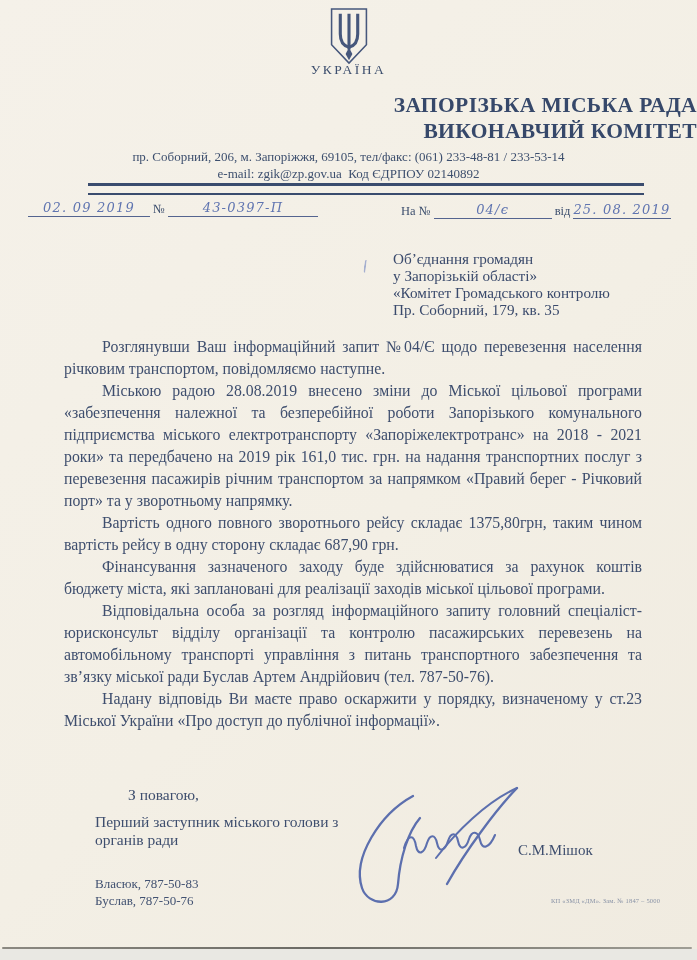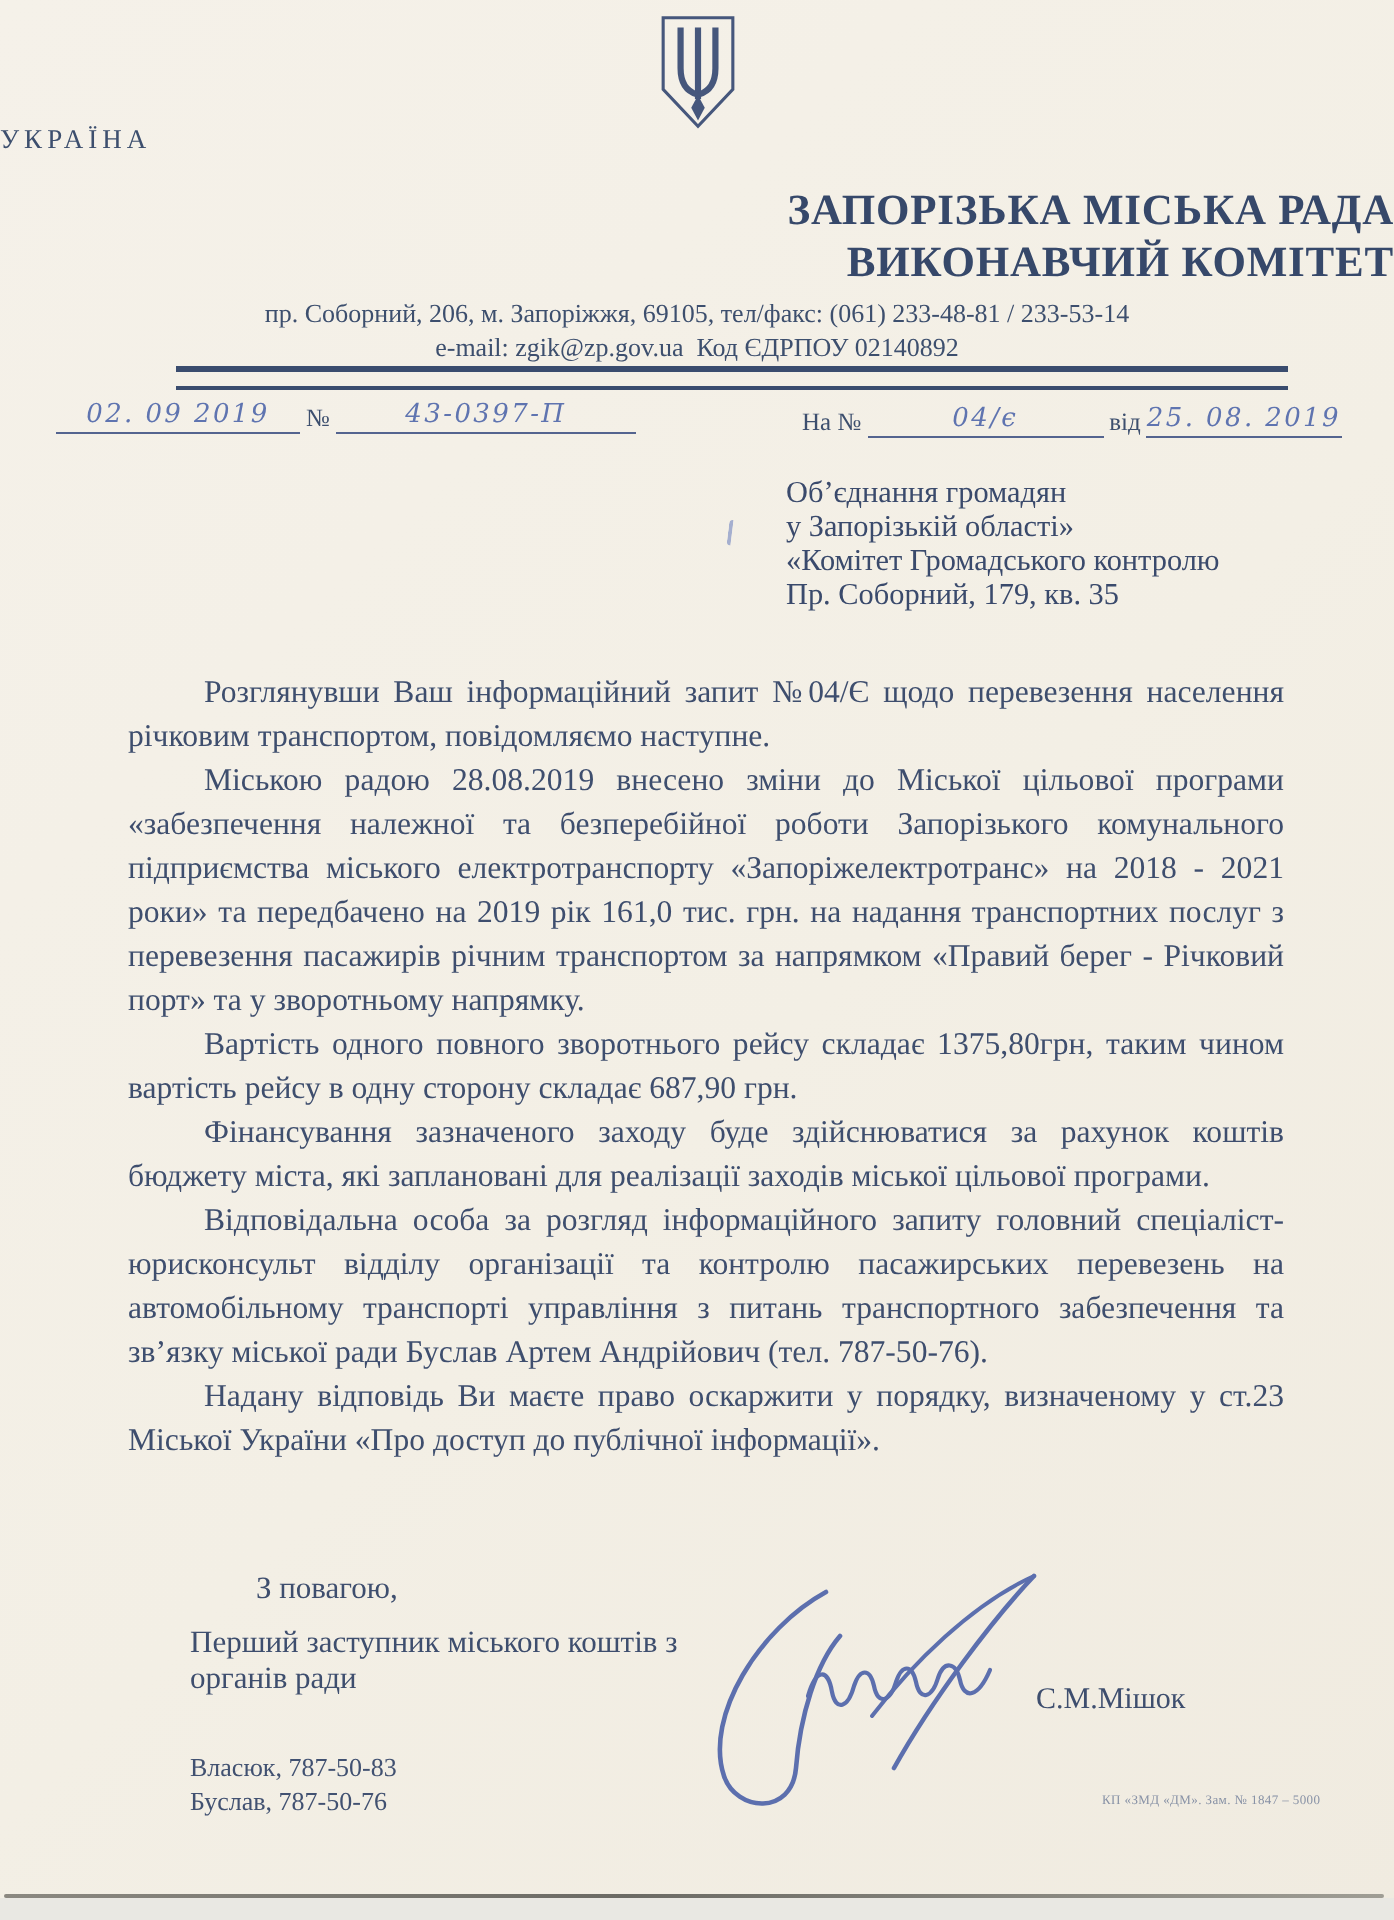--- a/index.html
+++ b/index.html
@@ -3,38 +3,38 @@
 <meta charset="utf-8">
 <style>
   html,body{margin:0;padding:0;background:#cfcec9;}
   .page{
     position:relative; width:697px; height:960px; margin:0 auto;
     background:linear-gradient(135deg,#f5f1e9 0%,#f3efe5 55%,#f0ebe0 100%);
     font-family:"Liberation Serif", serif; color:#3f4f6f; overflow:hidden;
   }
   
   .emblem{position:absolute; top:6px; left:50%; transform:translateX(-50%);}
-  .country{position:absolute; top:62px; left:0; width:100%; 
+  .country{position:absolute; top:62px; left:0; width:100%; text-align:center;
     font-size:13.5px; letter-spacing:2.5px; color:#3d4f6e;}
   .org{position:absolute; top:92px; left:0; width:100%; text-align:right;
     font-size:21.5px; font-weight:bold; color:#36486a; line-height:26px; letter-spacing:.4px;}
   .addr{position:absolute; top:148px; left:0; width:100%; text-align:center;
     font-size:13px; color:#3d4f6e; line-height:17px;}
   .rule{position:absolute; top:183px; left:88px; width:556px; height:7px;
     border-top:3.5px solid #3a4c6e; border-bottom:2px solid #3a4c6e;}
   
   .ref-left{position:absolute; top:199px; left:28px; white-space:nowrap;}
   .ref-right{position:absolute; top:201px; left:398px; white-space:nowrap;}
   .hand{font-style:italic; color:#5f74b0; font-size:13px; letter-spacing:1.2px;
     font-family:"DejaVu Serif", serif;}
   .u{display:inline-block; text-align:center; border-bottom:1.4px solid #54648f;
     vertical-align:bottom; padding-bottom:1px;}
   .lbl{font-size:12.5px; color:#3d4f6e; margin:0 3px; vertical-align:bottom;}
   
-  .recipient{position:absolute; top:238px; left:393px; font-size:15.2px;
+  .recipient{position:absolute; top:250px; left:393px; font-size:15.2px;
     line-height:17px; color:#3a4a6c;}
   .pen-mark{position:absolute; top:260px; left:364px; width:3px; height:13px;
     border-left:2.5px solid #8b9ac8; border-radius:2px; transform:rotate(7deg); opacity:.75;}
   
   .body{position:absolute; top:336px; left:64px; width:578px; font-size:15.8px;
     line-height:22px; text-align:justify; color:#3e4e6e;}
   .body p{margin:0; text-indent:38px;}
   
   .salutation{position:absolute; top:786px; left:128px; font-size:15.5px; color:#3e4e6e;}
   .position{position:absolute; top:813px; left:95px; font-size:15.5px;
@@ -94,21 +94,21 @@
     <p>Розглянувши Ваш інформаційний запит №04/Є щодо перевезення населення річковим транспортом, повідомляємо наступне.</p>
     <p>Міською радою 28.08.2019 внесено зміни до Міської цільової програми «забезпечення належної та безперебійної роботи Запорізького комунального підприємства міського електротранспорту «Запоріжелектротранс» на 2018 - 2021 роки» та передбачено на 2019 рік 161,0 тис. грн. на надання транспортних послуг з перевезення пасажирів річним транспортом за напрямком «Правий берег - Річковий порт» та у зворотньому напрямку.</p>
     <p>Вартість одного повного зворотнього рейсу складає 1375,80грн, таким чином вартість рейсу в одну сторону складає 687,90 грн.</p>
     <p>Фінансування зазначеного заходу буде здійснюватися за рахунок коштів бюджету міста, які заплановані для реалізації заходів міської цільової програми.</p>
     <p>Відповідальна особа за розгляд інформаційного запиту головний спеціаліст-юрисконсульт відділу організації та контролю пасажирських перевезень на автомобільному транспорті управління з питань транспортного забезпечення та зв’язку міської ради Буслав Артем Андрійович (тел. 787-50-76).</p>
     <p>Надану відповідь Ви маєте право оскаржити у порядку, визначеному у ст.23 Міської України «Про доступ до публічної інформації».</p>
   </div>
 
   <div class="salutation">З повагою,</div>
   <div class="position">
-    <div>Перший заступник міського коштів з</div>
+    <div>Перший заступник міського голови з</div>
     <div>органів ради</div>
   </div>
   <div class="contacts">
     <div>Власюк, 787-50-83</div>
     <div>Буслав, 787-50-76</div>
   </div>
 
   <div class="signature">
     <svg width="215" height="132" viewBox="0 0 215 132" fill="none">
       <path d="M93 12 C 60 30, 32 74, 42 104 C 48 122, 76 124, 78 100 C 80 74, 88 48, 100 34" stroke="#5c6fae" stroke-width="2.3" stroke-linecap="round"></path>

